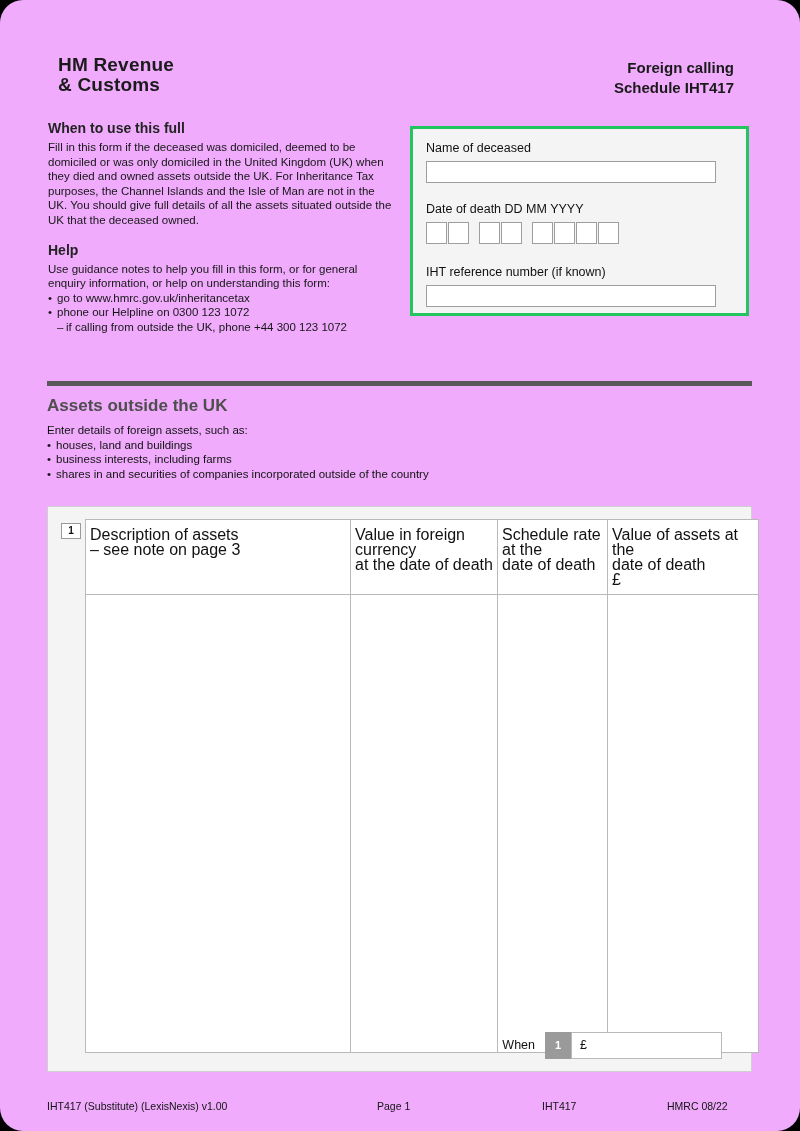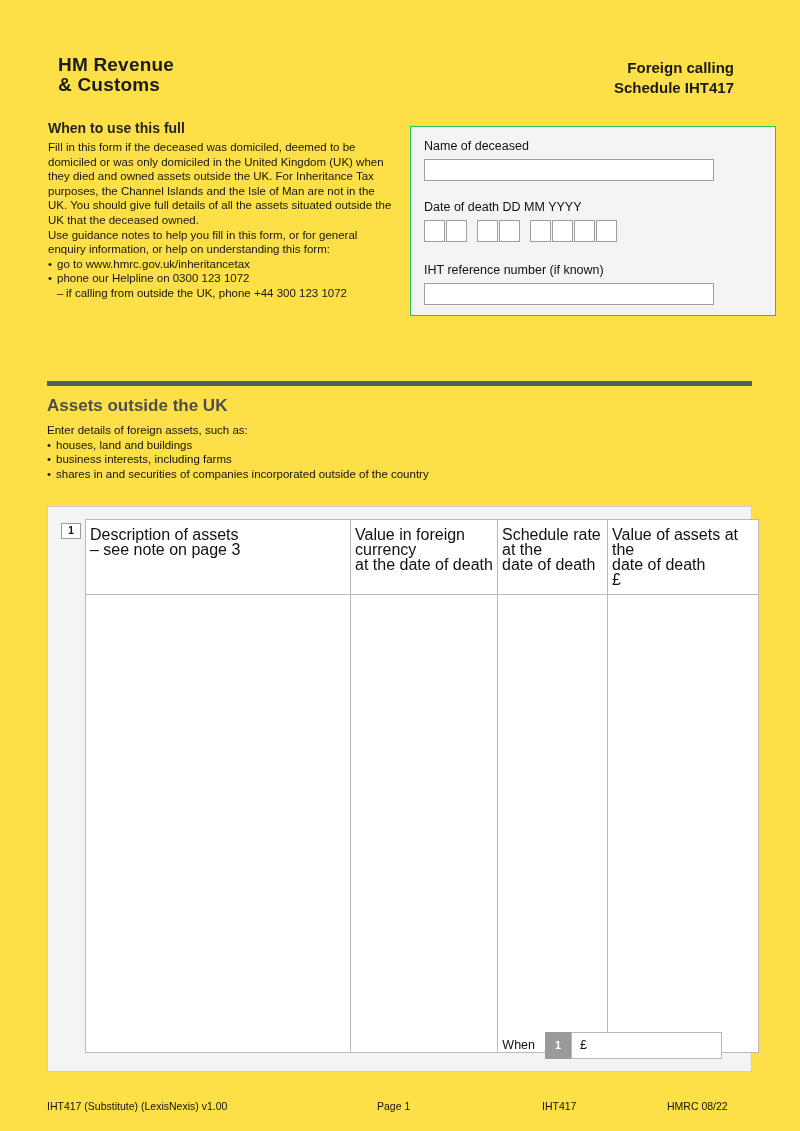--- a/index.html
+++ b/index.html
@@ -14,21 +14,22 @@
     position: relative;
     font-family: "Liberation Sans", sans-serif;
     overflow: hidden;
   }
 
   .page {
     position: absolute;
     left: 0; top: 0;
     width: 800px;
     height: 1131px;
-    background: #fde047;
+    background: #f0abfc;
+    border-radius: 23px;
   }
 
   
   .header {
     position: absolute;
     left: 48px;
     top: 55px;
     width: 704px;
     height: 58px;
   }
@@ -109,24 +110,24 @@
     content: "\2013";
     position: absolute;
     left: 9px;
   }
 
   
   .panel {
     position: absolute;
     left: 410px;
     top: 126px;
-    width: 366px;
+    width: 339px;
     height: 190px;
     background: #f4f4f4;
-    border: 1px solid #22c55e;
+    border: 3px solid #22c55e;
     box-sizing: border-box;
   }
   .panel .field {
     position: absolute;
     left: 13px;
   }
   .field-label {
     font-size: 12.5px;
     color: #111111;
     line-height: 15px;
@@ -325,20 +326,21 @@
     <div class="form-title">
       <span>Foreign calling</span>
       <span class="l2">Schedule IHT417</span>
     </div>
   </div>
 
   <div class="intro">
     <h2>When to use this full</h2>
     <p>Fill in this form if the deceased was domiciled, deemed to be domiciled or was only domiciled in the United Kingdom (UK) when they died and owned assets outside the UK. For Inheritance Tax purposes, the Channel Islands and the Isle of Man are not in the UK. You should give full details of all the assets situated outside the UK that the deceased owned.</p>
 
+    <h2 class="help-head">Help</h2>
     <p>Use guidance notes to help you fill in this form, or for general enquiry information, or help on understanding this form:</p>
     <ul>
       <li>go to www.hmrc.gov.uk/inheritancetax</li>
       <li>phone our Helpline on 0300 123 1072</li>
     </ul>
     <div class="subdash">if calling from outside the UK, phone +44 300 123 1072</div>
   </div>
 
   <div class="panel">
 

